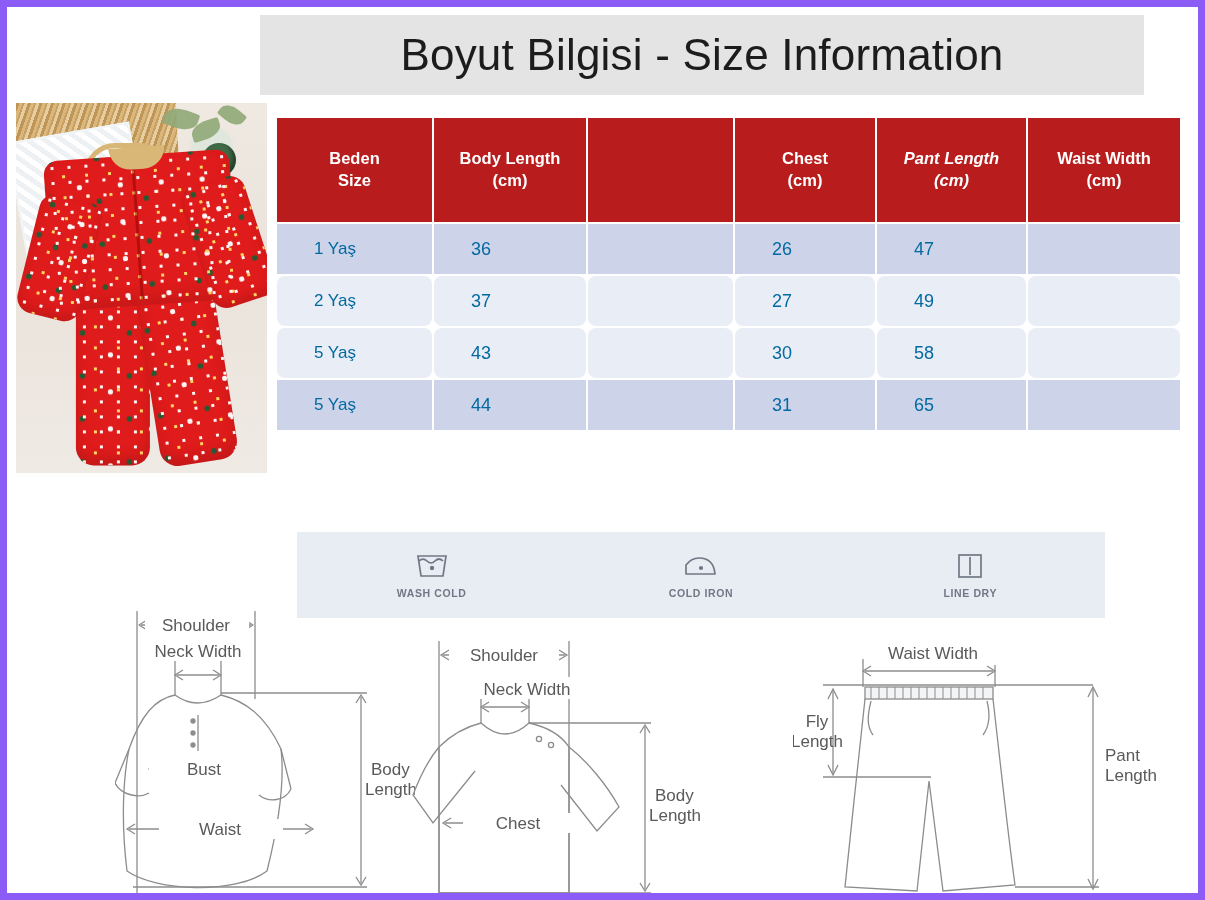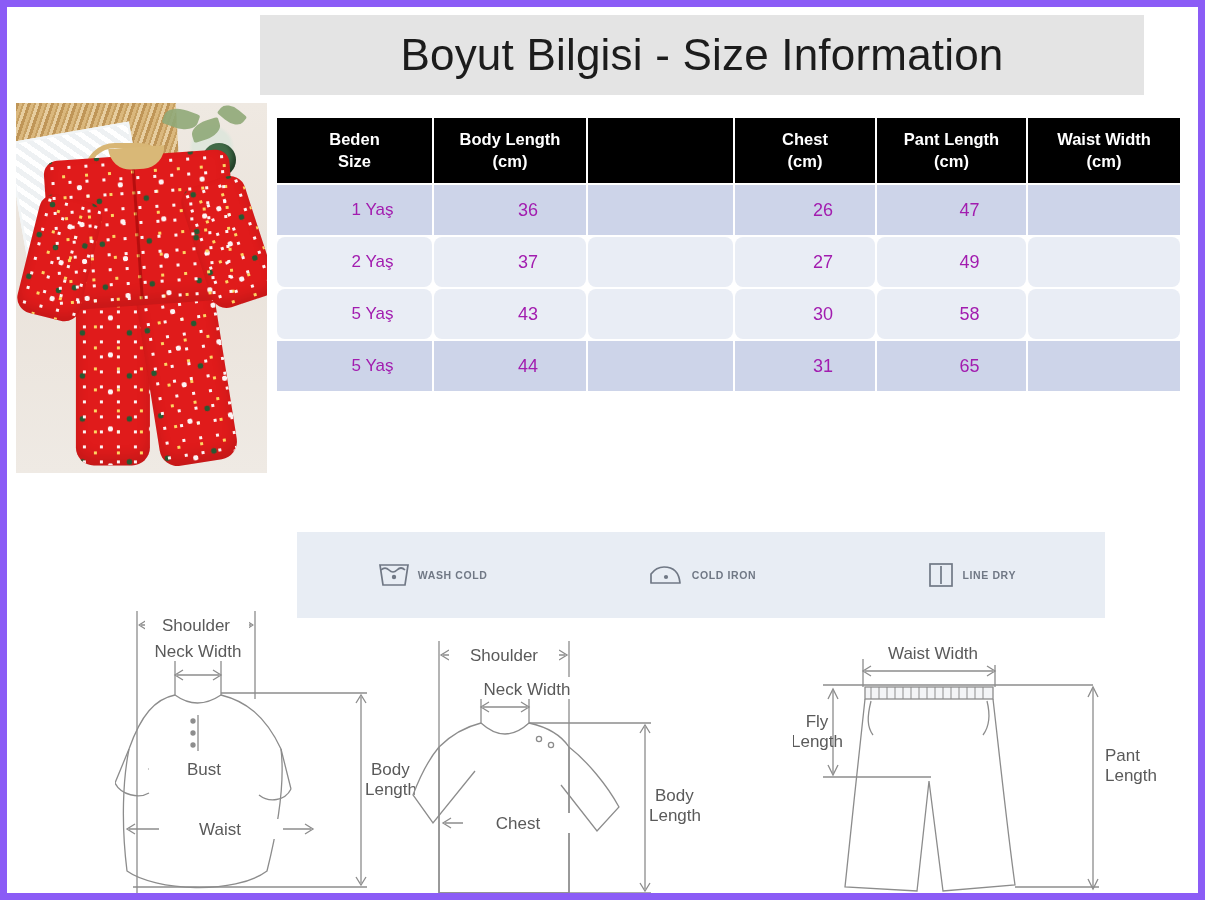--- a/index.html
+++ b/index.html
@@ -173,64 +173,63 @@
   .size-table {
     position: absolute;
     left: 268px;
     top: 109px;
     width: 869px;
     border-collapse: separate;
     border-spacing: 2px;
     table-layout: fixed;
   }
   .size-table th {
-    background: #000000;
+    background: #b91c1c;
     color: #ffffff;
     font-size: 16.5px;
     font-weight: bold;
     line-height: 1.32;
-    height: 65px;
+    height: 104px;
     vertical-align: middle;
     text-align: center;
     padding: 0 2px;
   }
   .size-table td {
     height: 48px;
-    text-align: center;
     vertical-align: middle;
     font-size: 18px;
-    color: #a21caf;
+    color: #0369a1;
     font-weight: 400;
     padding-left: 37px;
   }
   .size-table tbody tr.band-a td { background: #cdd4e9; }
   .size-table tbody tr.band-b td { background: #e9edf5; border-radius: 8px; }
   .size-table td.c-size { font-size: 17px; }
   .col-size  { width: 151px; }
   .col-body  { width: 148px; }
   .col-blank { width: 141px; }
   .col-chest { width: 136px; }
-  .col-pant  { width: 145px; }
+  .col-pant  { width: 145px; font-style: italic; }
   .col-waist { width: 148px; }
 
   
   .care-strip {
     position: absolute;
     left: 290px;
     top: 525px;
     width: 808px;
     height: 86px;
     background: #e8edf4;
     display: flex;
     align-items: center;
     justify-content: space-around;
   }
   .care-item {
     display: flex;
-    flex-direction: row;
+    flex-direction: column;
     align-items: center;
     justify-content: center;
     gap: 6px;
     width: 150px;
   }
   .care-item svg { display: block; }
   .care-label {
     font-size: 10.5px;
     letter-spacing: .6px;
     color: #707885;

